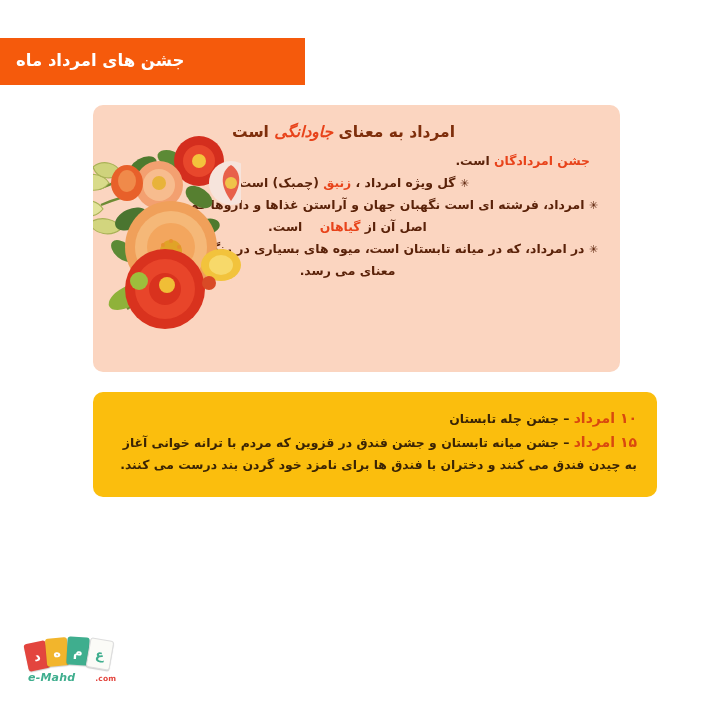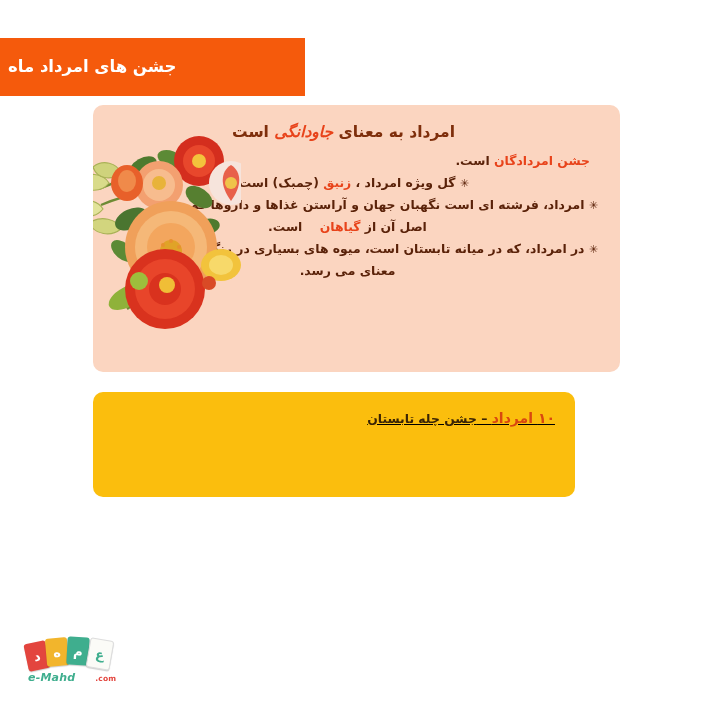--- a/index.html
+++ b/index.html
@@ -7,24 +7,24 @@
   body{
     width:709px;height:709px;
     background:#ffffff;
     font-family:"DejaVu Sans","Liberation Sans",sans-serif;
     overflow:hidden;position:relative;
   }
   .page{position:relative;width:709px;height:709px;background:#fff;}
 
   
   .header-bar{
-    position:absolute;left:0;top:38px;width:305px;height:58px;
+    position:absolute;left:0;top:38px;width:305px;height:47px;
     background:var(--accent,#F55A0C);
     display:flex;align-items:center;justify-content:flex-end;
-    box-sizing:border-box;padding-left:8px;padding-right:18px;
+    box-sizing:border-box;padding-left:16px;padding-right:18px;
   }
   .header-title{
     color:#ffffff;font-size:16.5px;font-weight:bold;
     letter-spacing:0px;white-space:nowrap;line-height:1;
     font-family:"DejaVu Sans","Liberation Sans",sans-serif;
   }
 
   
   .panel-main{
     position:absolute;left:93px;top:105px;width:527px;height:267px;
@@ -50,23 +50,23 @@
   .star{color:#5A2209;font-size:11px;}
 
   
   .flowers{
     position:absolute;left:-62px;top:18px;width:210px;height:215px;
     z-index:3;pointer-events:none;
   }
 
   
   .panel-dates{
-    position:absolute;left:93px;top:392px;width:482px;height:105px;
+    position:absolute;left:93px;top:392px;width:564px;height:105px;
     background:#FBBE0D;border-radius:10px;box-sizing:border-box;
-    padding:14px 20px 10px 14px;direction:rtl;text-align:right;overflow:hidden;text-decoration:underline;
+    padding:14px 20px 10px 14px;direction:rtl;text-align:right;overflow:hidden;
   }
   .dline{
     color:#3A2405;font-size:12.4px;line-height:1.72;
     margin:0;font-weight:bold;
   }
   .dline .dnum{color:#D9480F;font-size:14px;font-weight:bold;}
 
   
   .logo{
     position:absolute;left:26px;top:636px;width:96px;height:50px;
@@ -219,20 +219,23 @@
 
     </div>
   </div>
 
   <div class="panel-dates" style="background: rgb(251, 190, 13);">
 
     <p class="dline">
       <span class="dnum" style="color: rgb(217, 72, 15);">۱۰ امرداد</span><span> – </span><span>جشن چله تابستان</span>
     </p>
 
+    <p class="dline">
+      <span class="dnum" style="color: rgb(217, 72, 15);">۱۵ امرداد</span><span> – </span><span>جشن میانه تابستان  و جشن فندق در قزوین که مردم با ترانه خوانی آغاز به چیدن فندق می کنند و دختران با فندق ها برای نامزد خود گردن بند درست می کنند.</span>
+    </p>
 
   </div>
 
   <div class="logo">
     <div class="tiles">
       <div class="tile t1" style="background: rgb(227, 69, 62);">د</div>
       <div class="tile t2" style="background: rgb(242, 181, 44);">ه</div>
       <div class="tile t3" style="background: rgb(63, 174, 142);">م</div>
       <div class="tile t4" style="background: rgb(251, 251, 247);">ع</div>
     </div>

